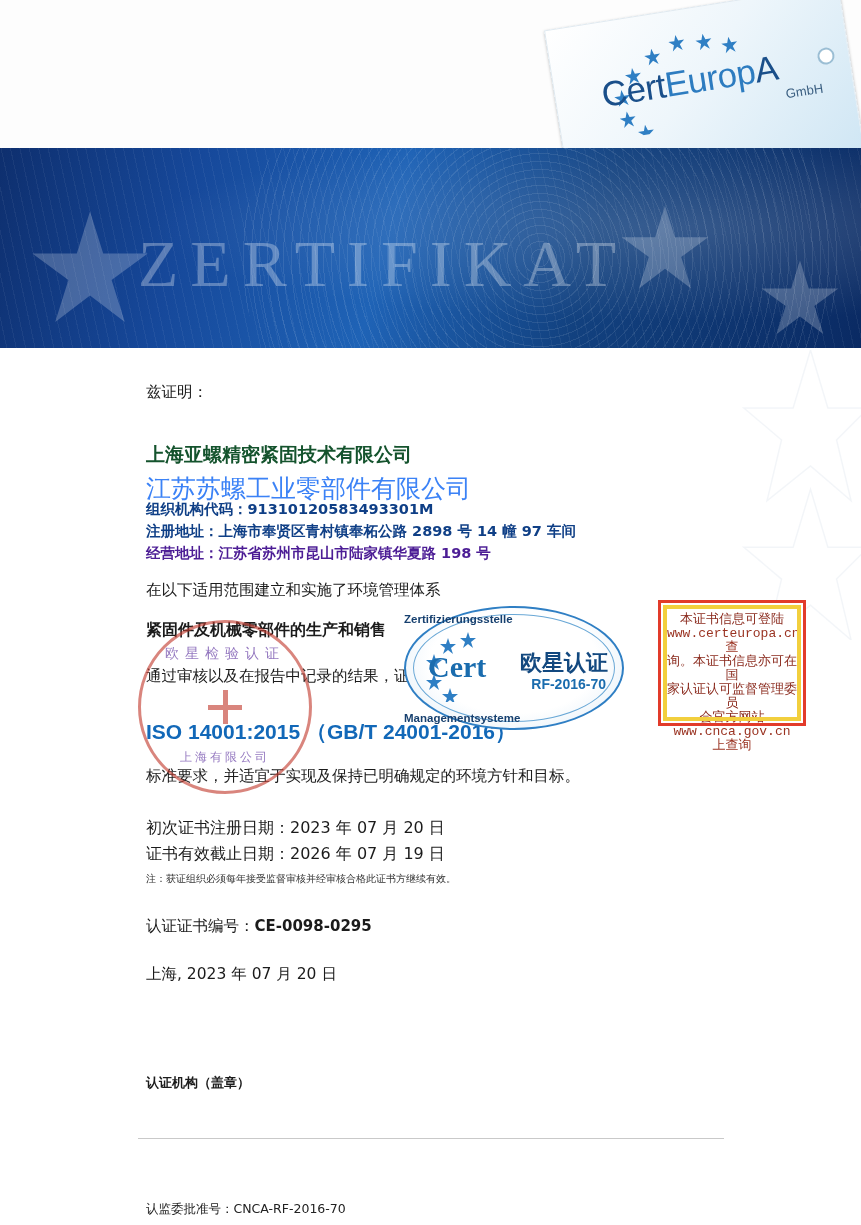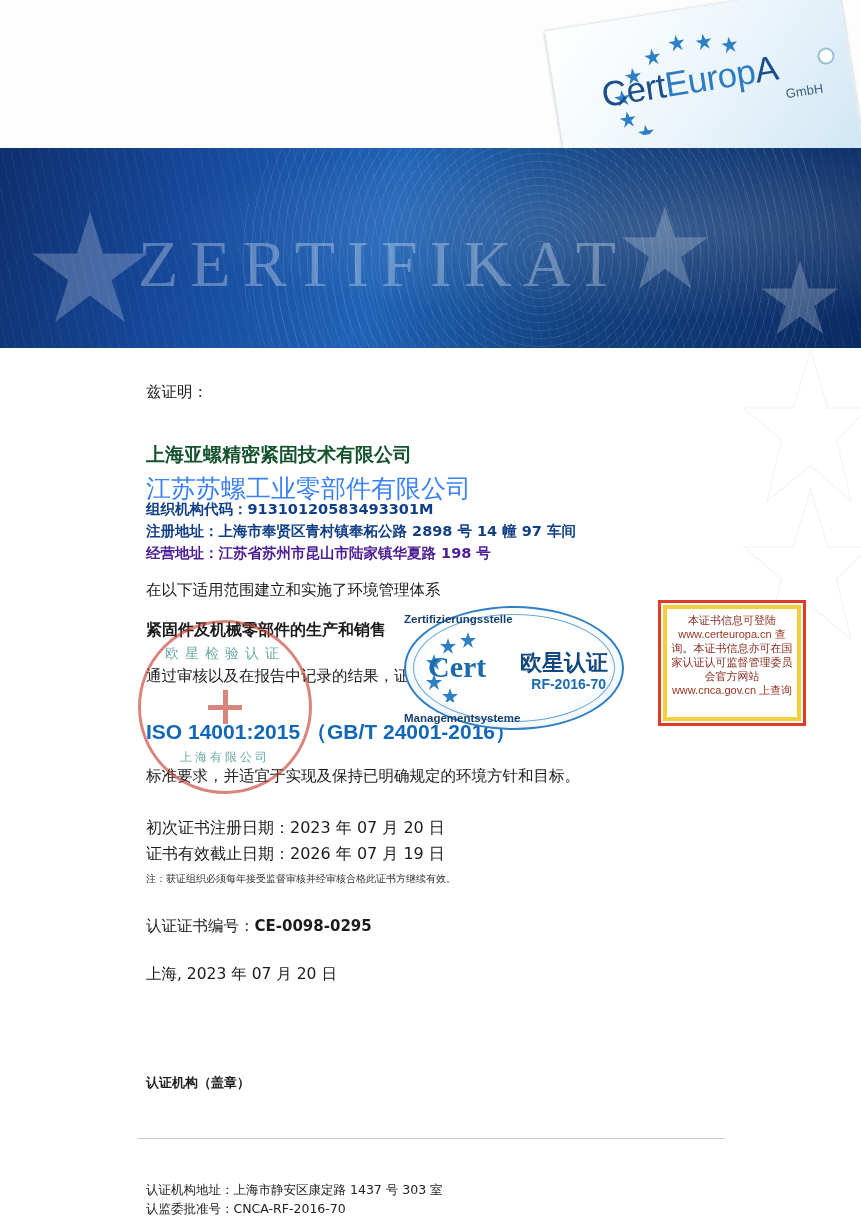--- a/index.html
+++ b/index.html
@@ -97,21 +97,21 @@
     border:3px solid #c23b2f;border-radius:50%;opacity:.62;
   }
   .seal:after{
     content:"";position:absolute;left:50%;top:50%;width:34px;height:34px;
     margin:-17px 0 0 -17px;
     background:
       linear-gradient(#c23b2f,#c23b2f) center/100% 5px no-repeat,
       linear-gradient(#c23b2f,#c23b2f) center/5px 100% no-repeat;
   }
   .seal-top,.seal-bot{
-    position:absolute;left:0;width:168px;text-align:center;color:#0f766e;
+    position:absolute;left:0;width:168px;text-align:center;color:#4c1d95;
     font-family:"DejaVu Sans",sans-serif;font-size:14px;letter-spacing:6px;
   }
   .seal-top{top:22px;}
   .seal-bot{top:126px;font-size:12px;letter-spacing:3px;}
 
   
   .oval{
     position:absolute;left:404px;top:606px;width:220px;height:124px;
   }
   .oval .ring{
@@ -136,21 +136,21 @@
     position:absolute;right:18px;top:70px;font-size:14px;font-weight:bold;color:#1a6cae;
   }
   .oval .ostars{position:absolute;left:16px;top:26px;width:96px;height:70px;}
 
   
   .infobox{
     position:absolute;left:658px;top:600px;width:148px;height:126px;
     background:#fff;border:3px solid #e23b2a;outline:4px solid #f2cf3d;outline-offset:-9px;
     box-sizing:border-box;padding:10px 6px;text-align:center;
   }
-  .infobox div{font-size:11px;line-height:14px;color:#8a2a1d;font-family:Liberation Sans, sans-serif;}
+  .infobox div{font-size:13px;line-height:14px;color:#8a2a1d;font-family:Liberation Mono, monospace;}
   .infobox .lnk{color:#9a3322;}
 
   
   .rule{position:absolute;left:138px;top:1138px;width:586px;height:1px;background:#c9c9c9;}
   .foot{position:absolute;left:146px;font-size:12.5px;color:#222;white-space:nowrap;}
   .f1{top:1163px;}
   .f2{top:1182px;}
   .f3{top:1201px;}
 </style>
 </head>
@@ -251,16 +251,15 @@
   <div class="infobox">
     <div class="zh">本证书信息可登陆</div>
     <div class="lnk">www.certeuropa.cn 查</div>
     <div class="zh">询。本证书信息亦可在国</div>
     <div class="zh">家认证认可监督管理委员</div>
     <div class="zh">会官方网站</div>
     <div class="lnk">www.cnca.gov.cn 上查询</div>
   </div>
 
   <div class="rule"></div>
-  <div class="foot zh f2">认证机构地址：上海市静安区康定路 1437 号 303 室</div>
   <div class="foot zh f3">认监委批准号：CNCA-RF-2016-70</div>
 
 </div>
 
 </body></html>

